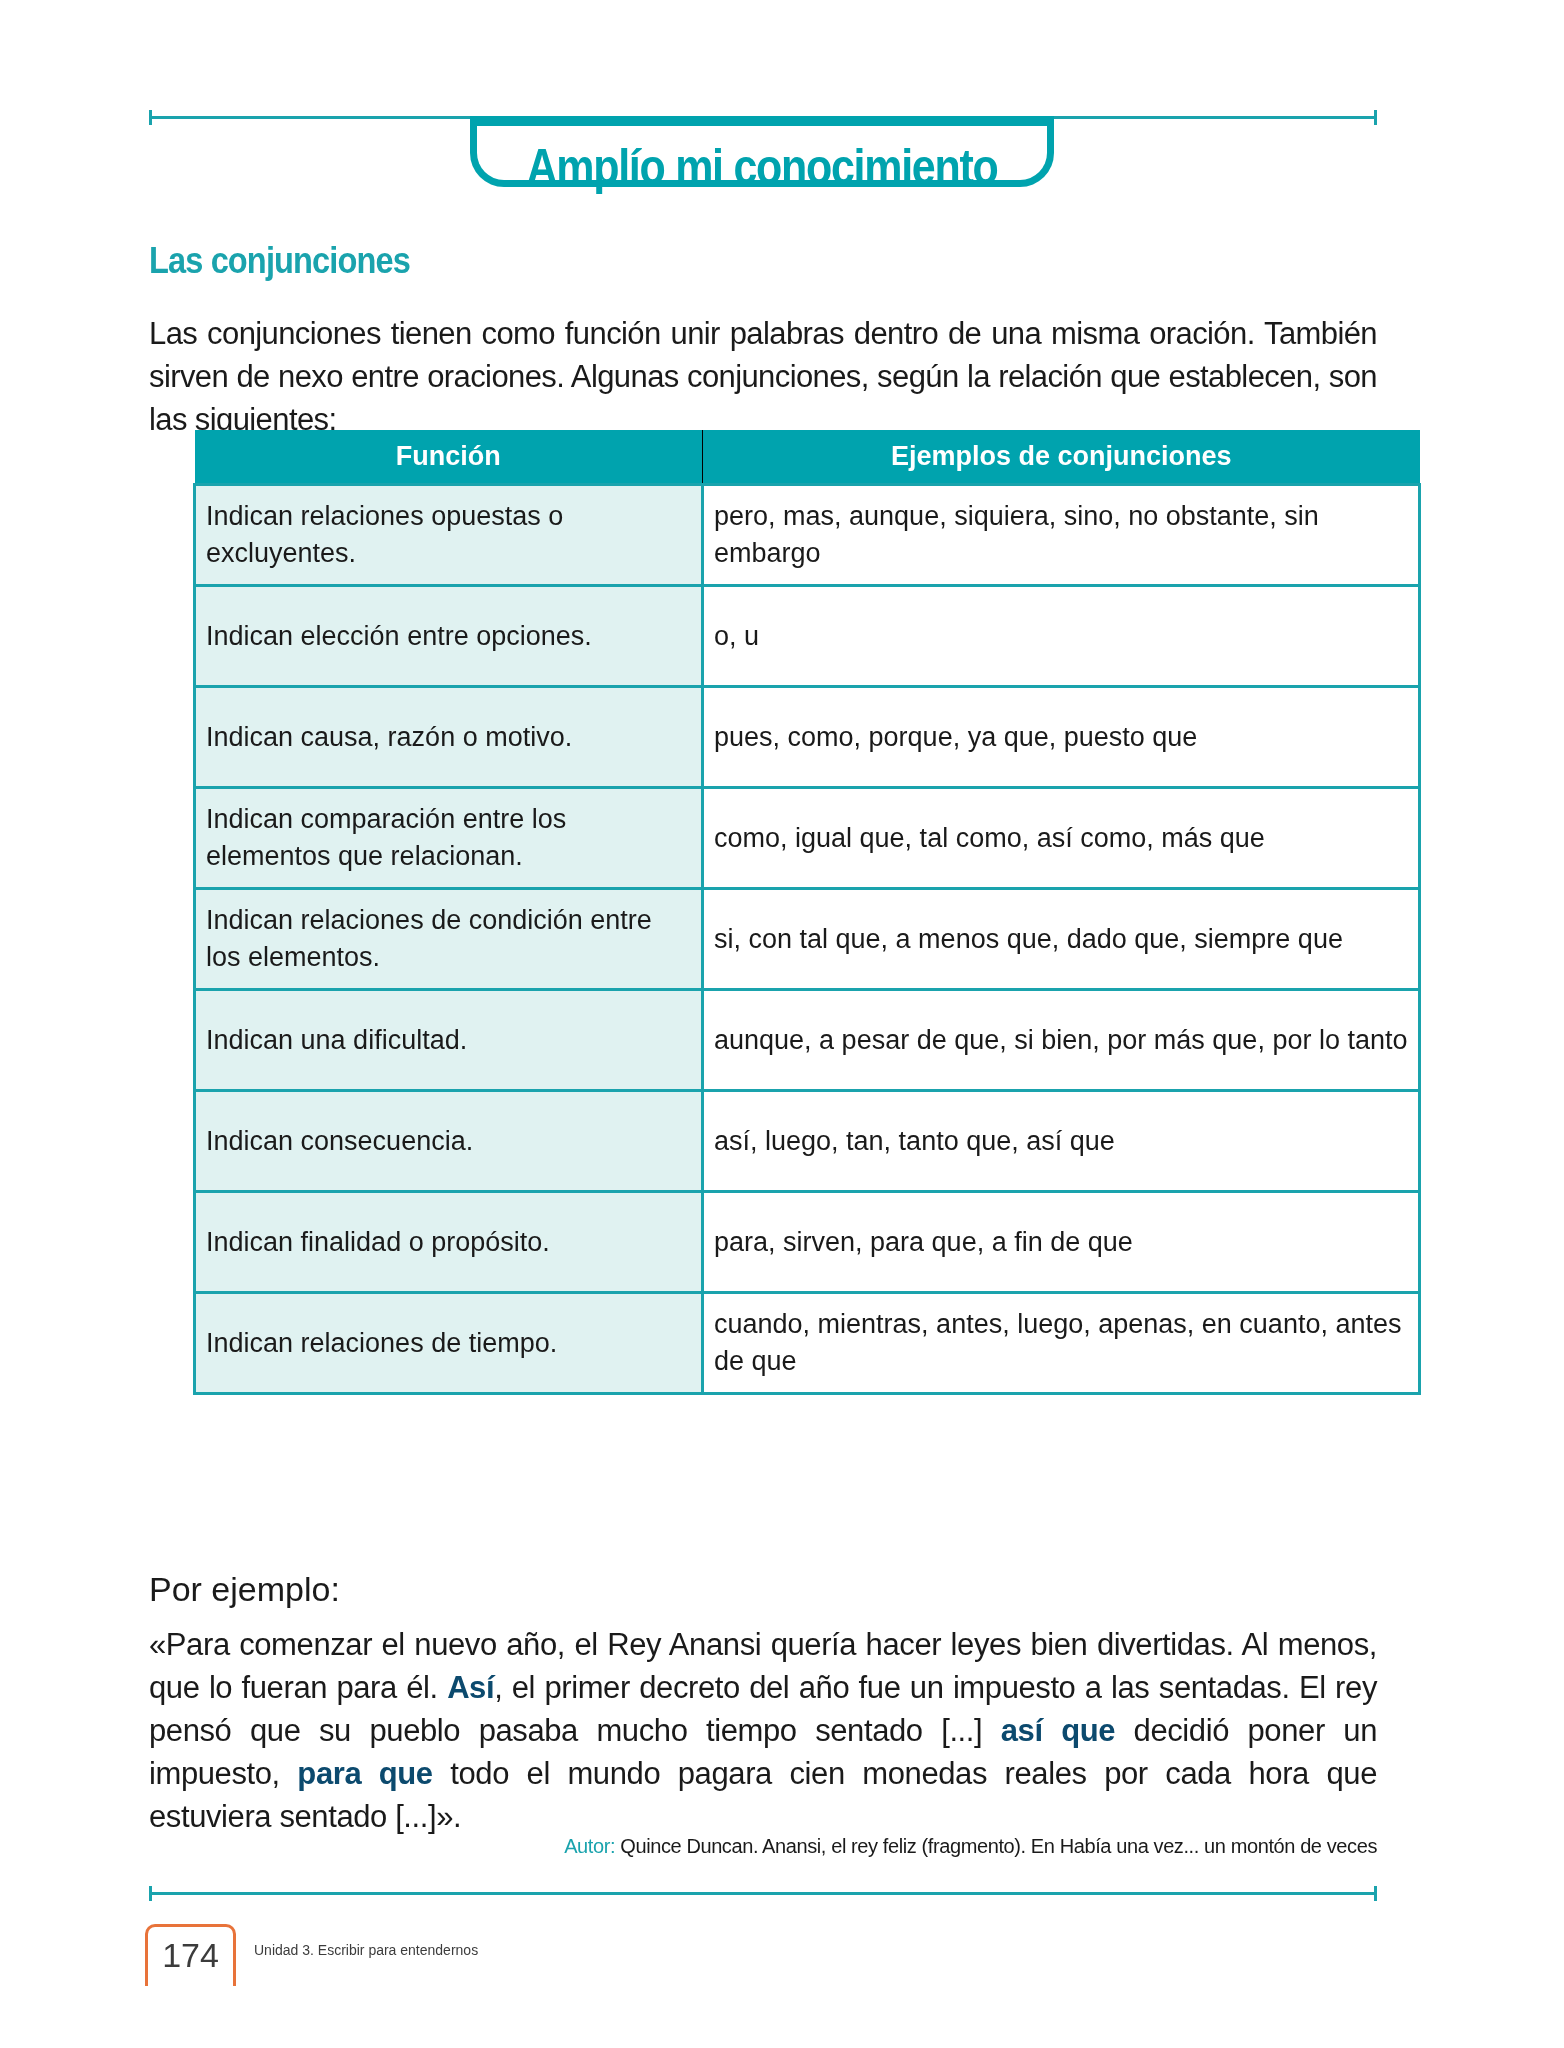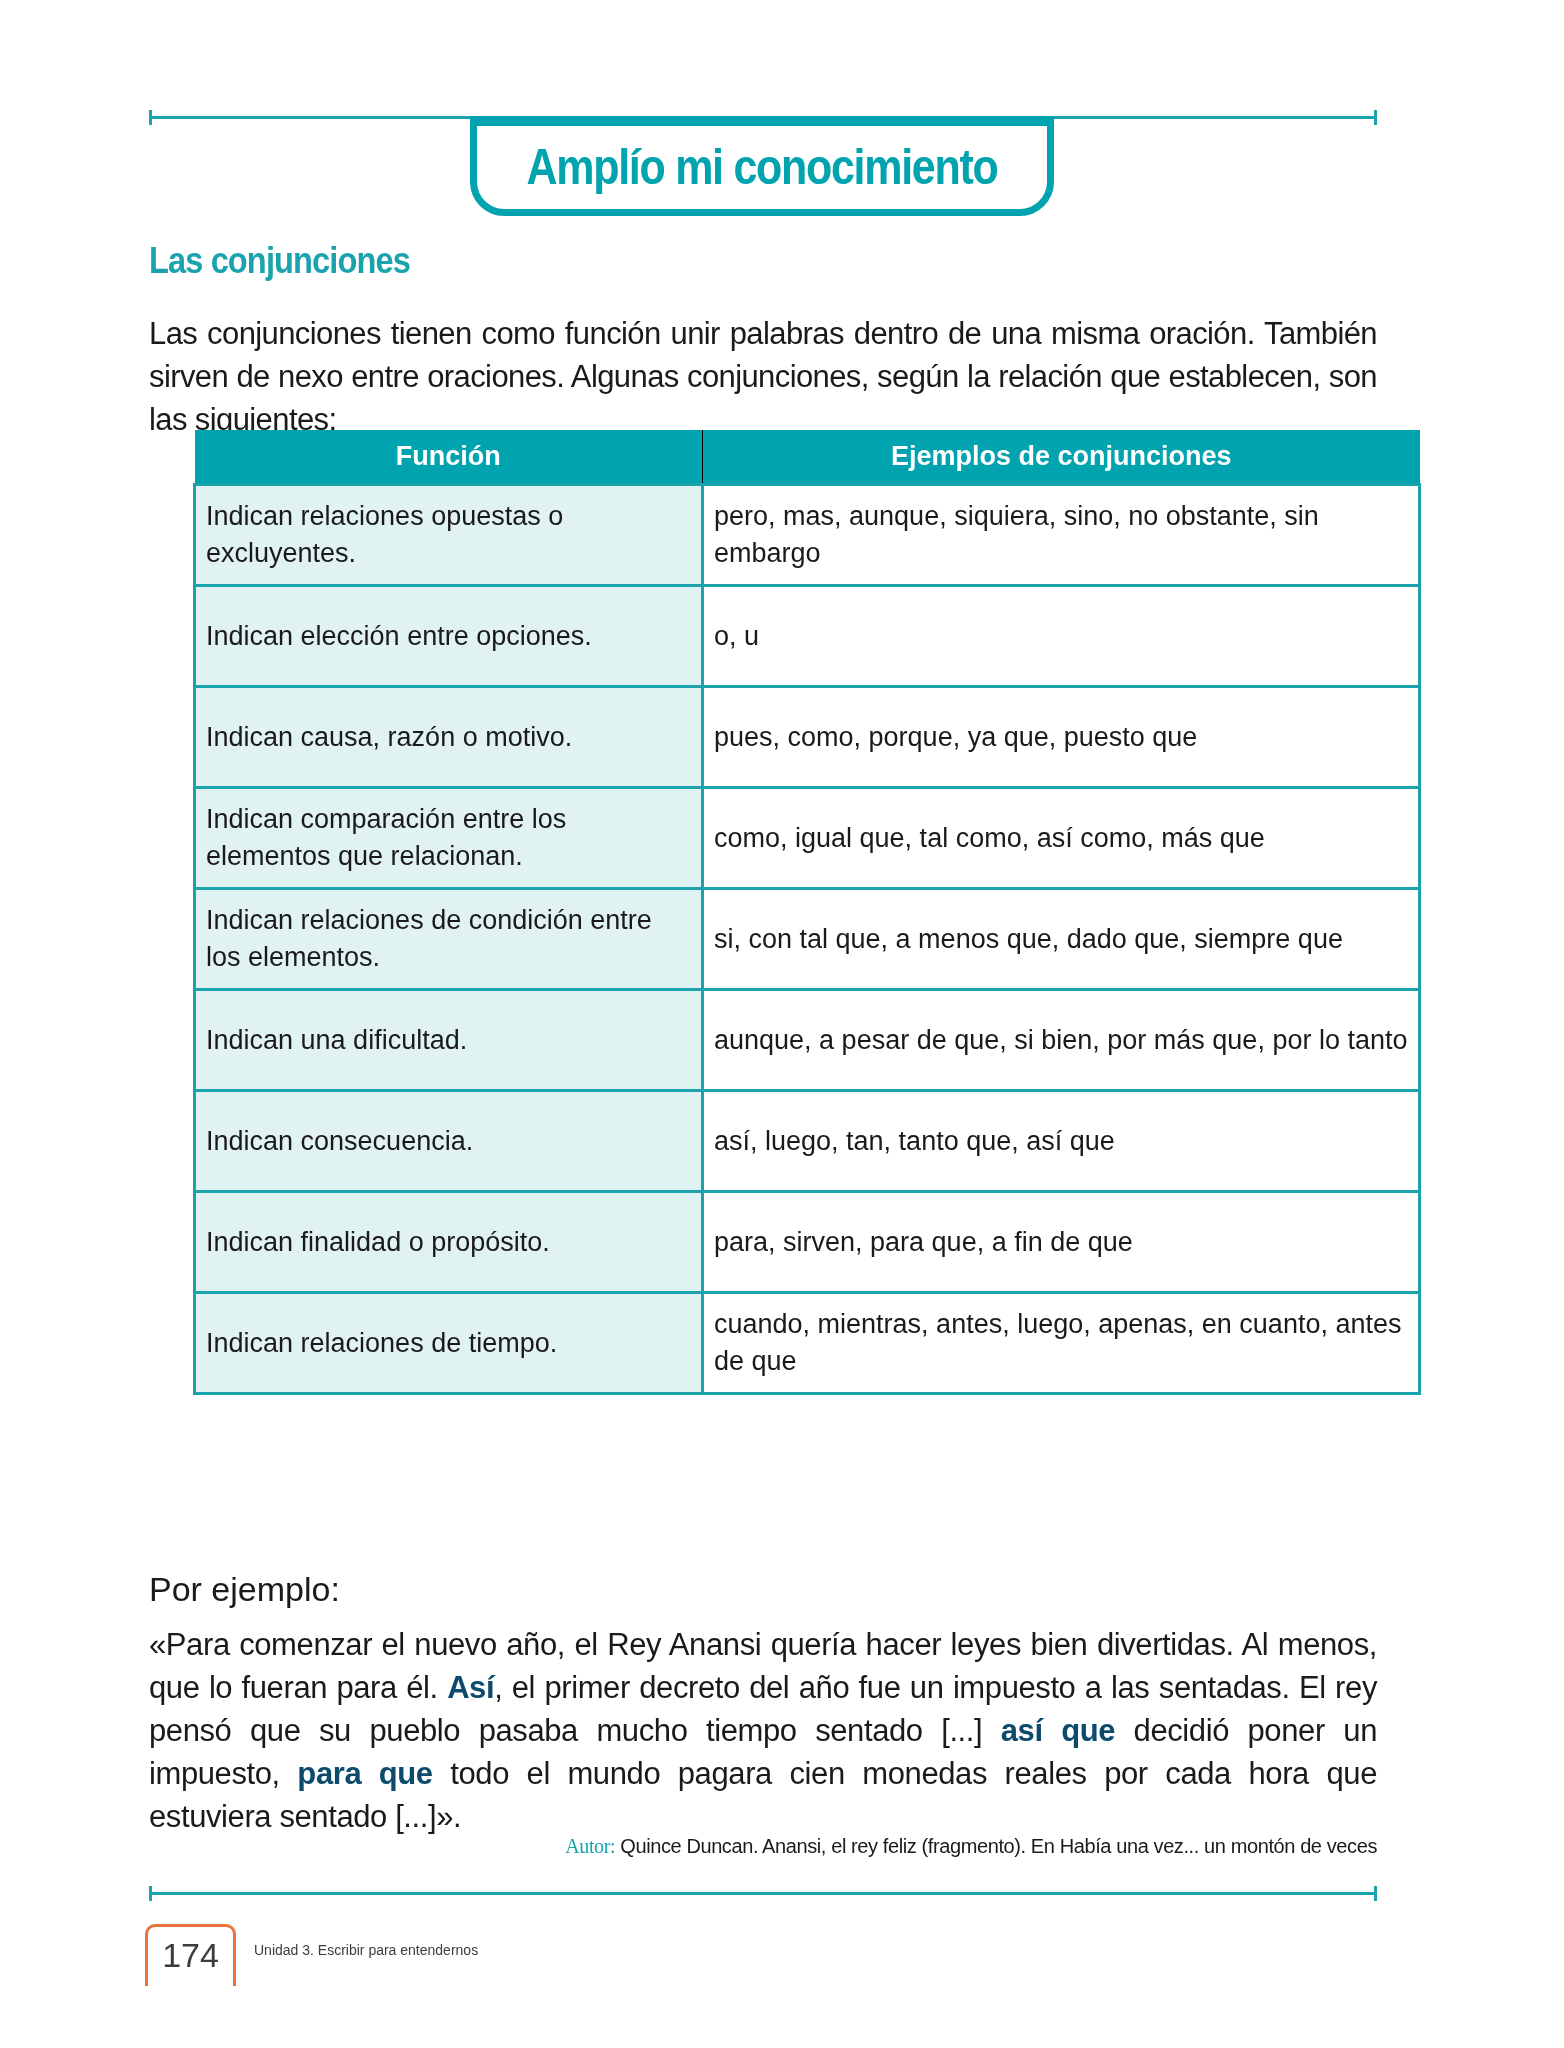--- a/index.html
+++ b/index.html
@@ -1,34 +1,34 @@
 <!DOCTYPE html>
 <html><head>
 <meta charset="utf-8">
 <style>
   html,body{margin:0;padding:0;background:#fff;}
   body{width:1564px;height:2048px;position:relative;overflow:hidden;font-family:"Liberation Sans",sans-serif;color:#1a1a1a;}
   .rule{position:absolute;left:149px;width:1228px;height:3px;background:#1aa3ad;}
   .rule::before,.rule::after{content:"";position:absolute;top:-6px;width:3px;height:15px;background:#1aa3ad;}
   .rule::before{left:0;} .rule::after{right:0;}
-  .title-box{position:absolute;left:470px;top:116px;width:584px;height:100px;border:7px solid #00a3ae;border-top:none;border-radius:0 0 34px 34px;box-sizing:border-box;background:#fff;}
+  .title-box{position:absolute;left:470px;top:116px;width:584px;height:71px;border:7px solid #00a3ae;border-top:none;border-radius:0 0 34px 34px;box-sizing:border-box;background:#fff;}
   .title-box::before{content:"";position:absolute;left:-7px;right:-7px;top:0;height:10px;background:#00a3ae;}
   .title{position:absolute;left:0;right:0;top:22px;text-align:center;font-size:50px;font-weight:bold;color:#00a3ae;letter-spacing:-1.5px;transform:scaleX(0.86);}
   .h2{position:absolute;left:149px;top:240px;font-size:37px;font-weight:bold;color:#1aa3ad;letter-spacing:-1px;transform:scaleX(0.88);transform-origin:left;}
   .intro{position:absolute;left:149px;top:312px;width:1228px;font-size:31px;line-height:43px;text-align:justify;color:#1a1a1a;transform-origin:left;letter-spacing:-0.6px;}
   table{position:absolute;left:149px;top:430px;width:1228px;border-collapse:collapse;margin-left:44px;}
   th{background:#00a3ae;color:#fff;height:53px;font-size:27px;font-weight:bold;border-left:1px solid #000000;padding:0;}
   th:first-child{border-left:none;}
   td{border:3px solid #1aa3ad;height:98px;font-size:27px;line-height:37px;padding:0 10px;vertical-align:middle;}
   td.f{background:#e0f2f1;width:485px;}
   .ex{position:absolute;left:149px;top:1570px;font-size:34px;}
   .quote{position:absolute;left:149px;top:1623px;width:1228px;font-size:31px;line-height:43px;text-align:justify;letter-spacing:-0.4px;}
   .hl{color:#0c4a6e;font-weight:bold;}
   .source{position:absolute;right:187px;top:1835px;font-size:20px;color:#1a1a1a;letter-spacing:-0.4px;}
-  .source .lbl{color:#1aa3ad;font-family:Liberation Serif, serif;}
+  .source .lbl{color:#1aa3ad;}
   .pagebox{position:absolute;left:145px;top:1924px;width:91px;height:62px;border:3px solid #e8733a;border-bottom:none;border-radius:10px 10px 0 0;box-sizing:border-box;text-align:center;font-size:34px;line-height:56px;color:#3c3c3c;}
   .unit{position:absolute;left:254px;top:1942px;font-size:14px;color:#3c3c3c;}
 </style>
 </head>
 <body>
 
 <div class="rule" style="top:116px"></div>
 <div class="title-box">
   <div class="title">Amplío mi conocimiento</div>
 </div>

